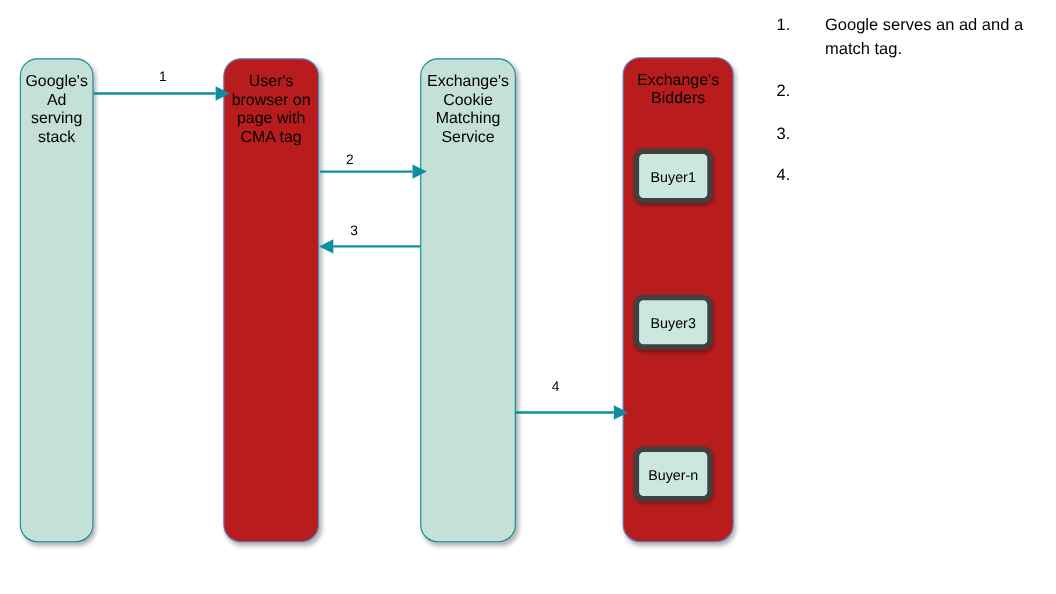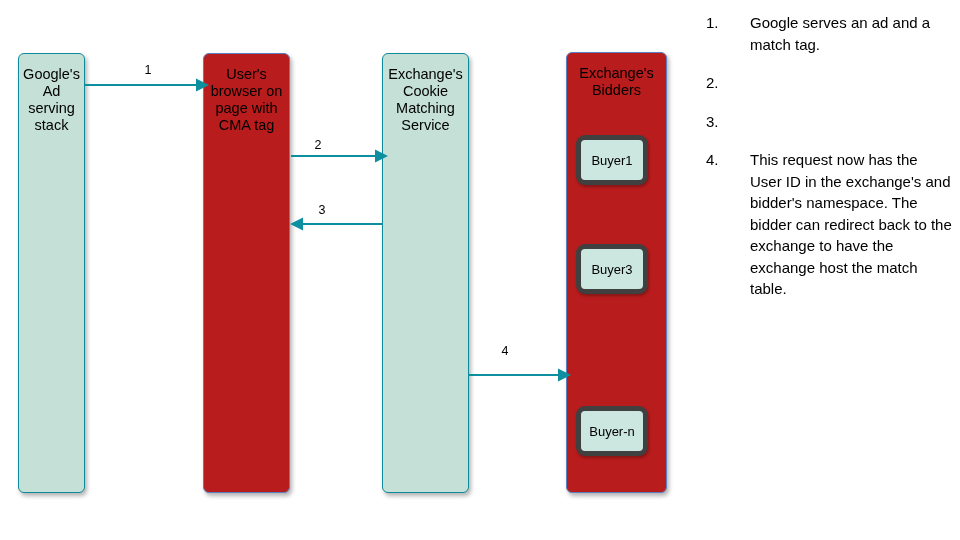--- a/index.html
+++ b/index.html
@@ -19,21 +19,21 @@
   #diagram-root {
     position: absolute;
     left: 0; top: 0;
     width: 960px;
     height: 540px;
   }
 
   
   .lane {
     position: absolute;
-    border-radius: 6px;
+    border-radius: 16px;
     box-sizing: border-box;
     text-align: center;
     padding-top: 12px;
     font-size: 14.5px;
     line-height: 17px;
     box-shadow: 2px 3px 4px rgba(0,0,0,0.30);
   }
   .lane-green {
     background: #c5e0d7;
     border: 1px solid #0f8a9b;
@@ -63,21 +63,21 @@
     border-radius: 9px;
     box-sizing: border-box;
     display: flex;
     align-items: center;
     justify-content: center;
     font-size: 13px;
     box-shadow: 1px 2px 3px rgba(0,0,0,0.28);
   }
   #buyer-1 { top: 135px; }
   #buyer-2 { top: 194px; }
-  #buyer-3 { top: 244px; justify-content: center; }
+  #buyer-3 { top: 268px; justify-content: center; }
   #buyer-n { top: 374px; margin-top: 32px; }
 
   
   .arrow-svg {
     position: absolute;
     left: 0; top: 0;
     width: 960px; height: 540px;
     pointer-events: none;
   }
   .arrow-line {
@@ -196,17 +196,16 @@
       <span class="step-text">Google serves an ad and a match tag.</span>
     </li>
     <li class="step-row">
       <span class="step-num">2.</span>
     </li>
     <li class="step-row">
       <span class="step-num">3.</span>
     </li>
     <li class="step-row">
       <span class="step-num">4.</span>
-      <span class="step-text">This request now has the User ID in the exchange's and bidder's namespace. The bidder can redirect back to the exchange to have the exchange host the match table.</span>
     </li>
   </ol>
 
 </div>
 
 </body></html>

